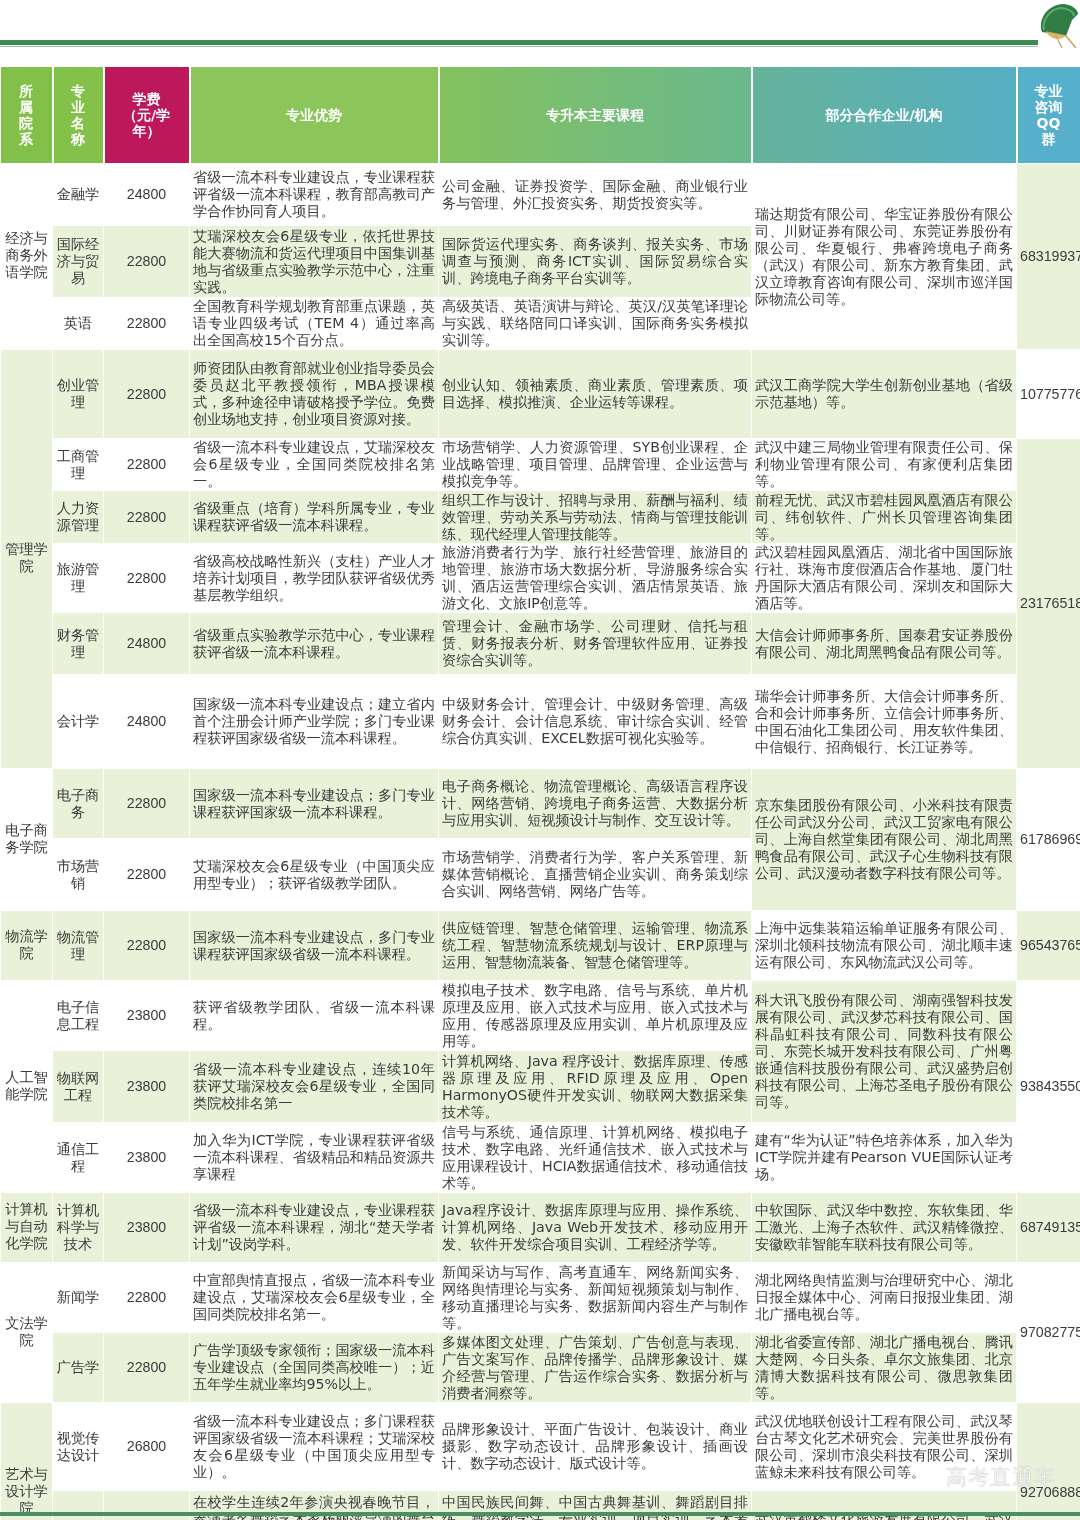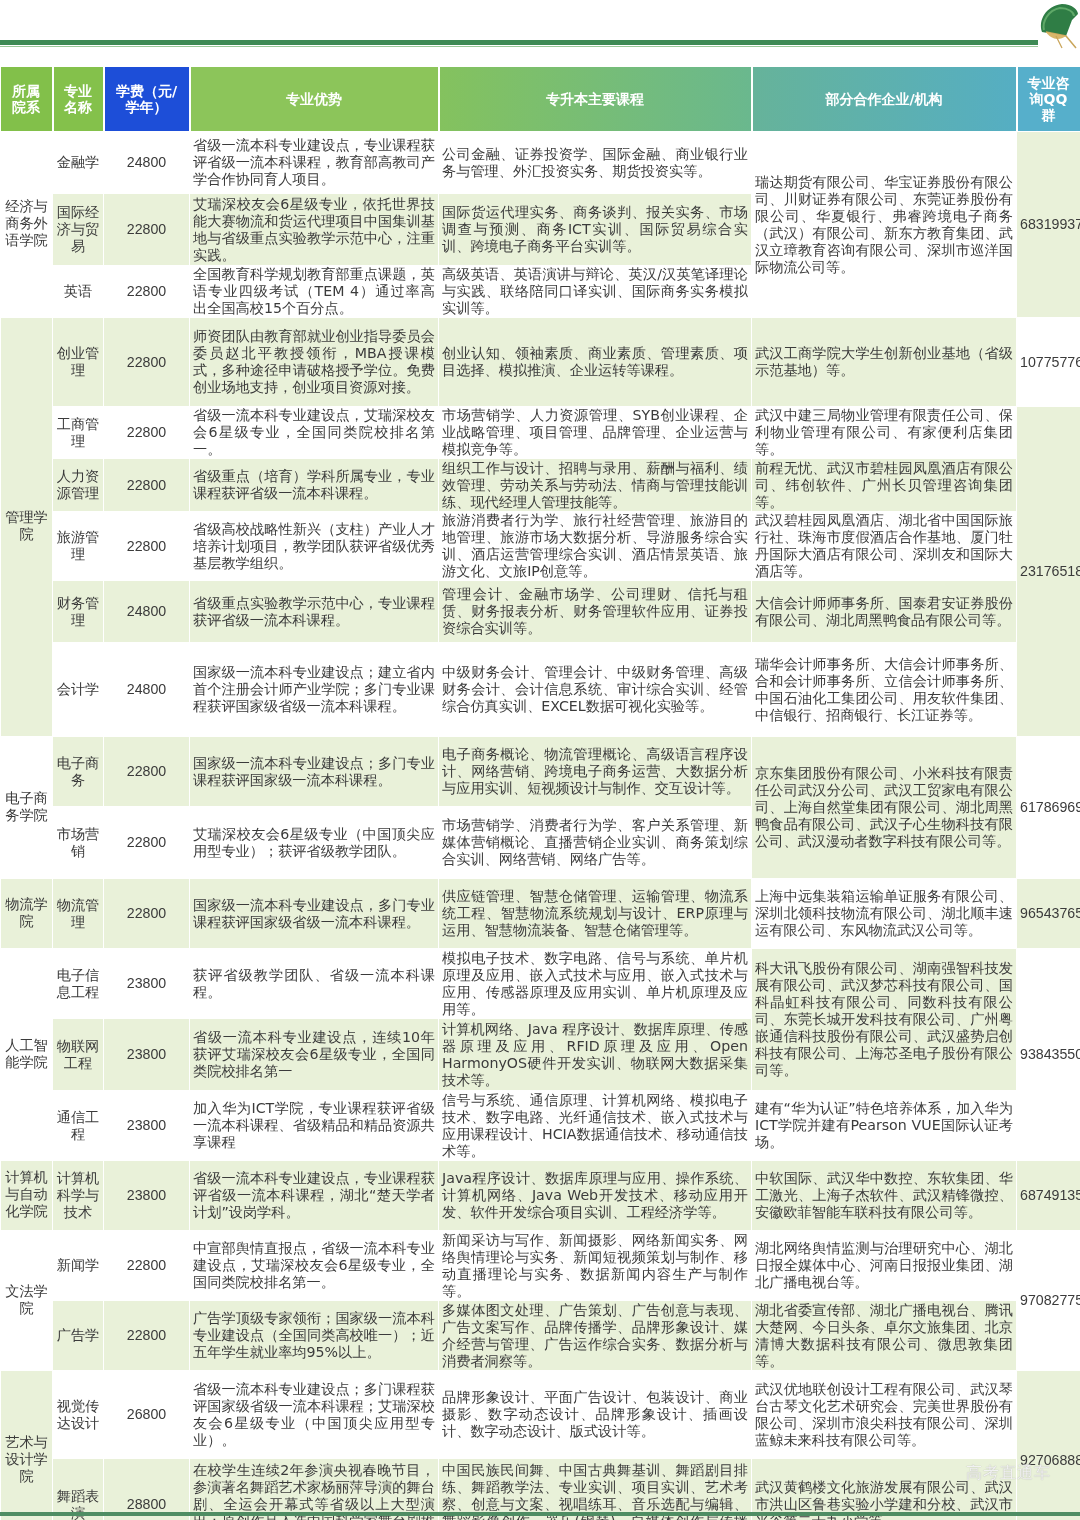--- a/index.html
+++ b/index.html
@@ -15,46 +15,46 @@
   .title-rule { position: absolute; left: 0; top: 40px; width: 1038px; height: 5px; background: #3e8a55; }
   .title-rule-thin { position: absolute; left: 0; top: 46px; width: 1038px; height: 1px; background: #9bc89a; }
   .leaf-logo { position: absolute; left: 1036px; top: 2px; width: 44px; height: 48px; }
 
   table.majors {
     position: absolute; left: 0; top: 67px; width: 1080px;
     border-collapse: collapse; table-layout: fixed;
   }
   table.majors th {
     height: 37px; color: #ffffff; font-weight: bold; font-size: 14px; line-height: 16px;
-    border-right: 2px solid #ffffff; text-align: center; padding: 8px;
+    border-right: 2px solid #ffffff; text-align: center; padding: 16px;
   }
   th.h-college { background: #82c04a; font-size: 14px; }
   th.h-major   { background: #84c14b; }
-  th.h-fee     { background: #1d4ed8; }
+  th.h-fee     { background: #be185d; }
   th.h-adv     { background: #8cc55a; font-size: 14px; }
   th.h-course  { background: linear-gradient(90deg,#84c25e,#6ab88e); margin-top: 15px; }
   th.h-partner { background: linear-gradient(90deg,#66b39a,#55aec3); margin-left: 28px; }
   th.h-qq      { background: #56afcb; border-right: none; }
 
   table.majors td {
     border: 1px solid #ffffff; font-size: 14.2px; line-height: 17px; vertical-align: middle;
     padding: 0 3px; color: #3b3b3b;
   }
   td.c-college, td.c-major, td.c-fee, td.c-qq { text-align: center; }
   td.c-college { font-size: 15px; line-height: 18px; padding: 0 1px; font-family: Liberation Mono, monospace; }
   td.c-major { font-size: 15px; line-height: 18px; padding: 0 1px; }
   td.c-fee { font-size: 16px; font-family: "Liberation Sans", sans-serif; }
   td.c-qq { font-size: 16px; line-height: 18px; font-family: "Liberation Sans", sans-serif; padding: 0; }
   td.c-adv, td.c-course, td.c-partner { text-align: justify; }
   .g { background: #e9f1d9; }
   .w { background: #ffffff; }
 
   .bottom-rule { position: absolute; left: 0; top: 1512px; width: 1080px; height: 4px; background: #4f8d63; }
   .watermark {
-    position: absolute; left: 966px; top: 1463px; font-size: 16px; color: rgba(255,255,255,0.85);
+    position: absolute; left: 946px; top: 1463px; font-size: 21px; color: rgba(255,255,255,0.85);
     text-shadow: 0 0 1px #9a9a9a; letter-spacing: 1px;
   }
 </style>
 </head>
 <body>
 
 <div class="page-header">
   <div class="title-rule"></div>
   <div class="title-rule-thin"></div>
   <svg class="leaf-logo" viewBox="0 0 44 48">
@@ -214,21 +214,21 @@
       <td class="c-course g">Java程序设计、数据库原理与应用、操作系统、计算机网络、Java Web开发技术、移动应用开发、软件开发综合项目实训、工程经济学等。</td>
       <td class="c-partner g">中软国际、武汉华中数控、东软集团、华工激光、上海子杰软件、武汉精锋微控、安徽欧菲智能车联科技有限公司等。</td>
       <td class="c-qq g">687491356</td>
     </tr>
 
     <tr style="height:70px">
       <td class="c-college w" rowspan="2">文法学院</td>
       <td class="c-major w">新闻学</td>
       <td class="c-fee w">22800</td>
       <td class="c-adv w">中宣部舆情直报点，省级一流本科专业建设点，艾瑞深校友会6星级专业，全国同类院校排名第一。</td>
-      <td class="c-course w">新闻采访与写作、新闻摄影、网络新闻实务、网络舆情理论与实务、新闻短视频策划与制作、移动直播理论与实务、数据新闻内容生产与制作等。</td>
+      <td class="c-course w">新闻采访与写作、高考直通车、网络新闻实务、网络舆情理论与实务、新闻短视频策划与制作、移动直播理论与实务、数据新闻内容生产与制作等。</td>
       <td class="c-partner w">湖北网络舆情监测与治理研究中心、湖北日报全媒体中心、河南日报报业集团、湖北广播电视台等。</td>
       <td class="c-qq w" rowspan="2">970827756</td>
     </tr>
     <tr style="height:70px">
       <td class="c-major g">广告学</td>
       <td class="c-fee g">22800</td>
       <td class="c-adv g">广告学顶级专家领衔；国家级一流本科专业建设点（全国同类高校唯一）；近五年学生就业率均95%以上。</td>
       <td class="c-course g">多媒体图文处理、广告策划、广告创意与表现、广告文案写作、品牌传播学、品牌形象设计、媒介经营与管理、广告运作综合实务、数据分析与消费者洞察等。</td>
       <td class="c-partner g">湖北省委宣传部、湖北广播电视台、腾讯大楚网、今日头条、卓尔文旅集团、北京清博大数据科技有限公司、微思敦集团等。</td>
     </tr>

